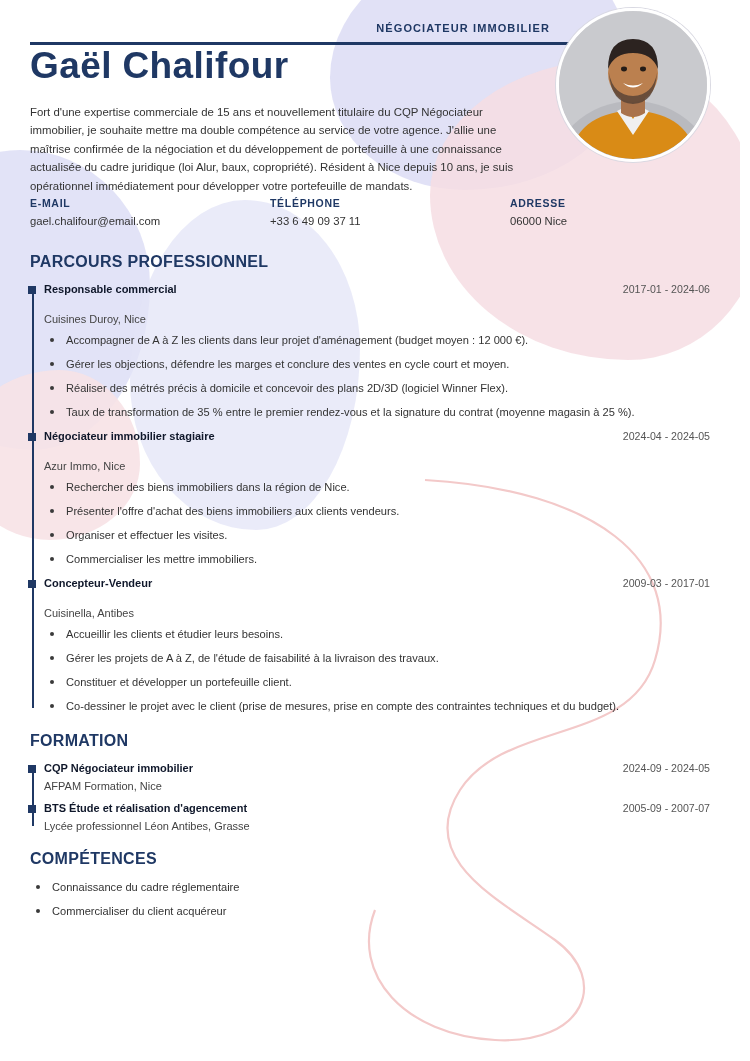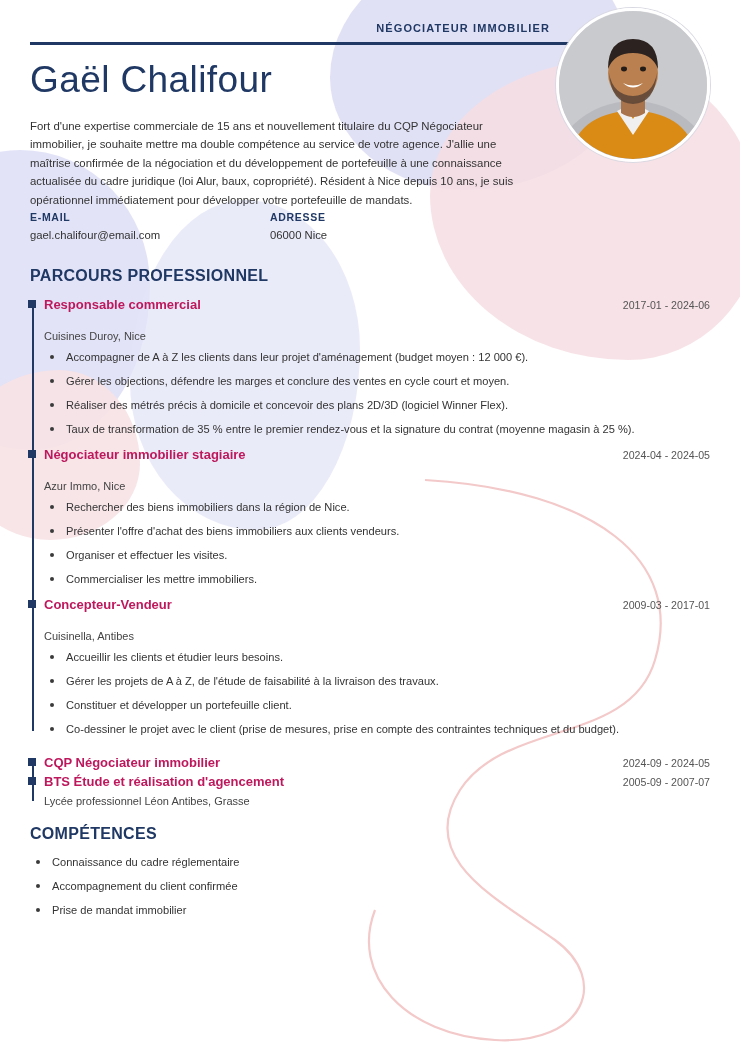--- a/index.html
+++ b/index.html
@@ -72,24 +72,23 @@
     font-size: 11px;
     letter-spacing: 1.1px;
     color: #1f3864;
     font-weight: 600;
     padding-right: 160px;
     padding-bottom: 8px;
   }
   .rule { height: 3px; background: #1f3864; width: 540px; }
   .name {
     font-size: 37px;
-    font-weight: normal;
+    font-weight: bold;
     color: #1f3864;
     letter-spacing: .4px;
-    margin-top: 14px;
     margin-bottom: 16px;
   }
   .photo {
     position: absolute;
     right: 0px; top: 8px;
     width: 154px; height: 154px;
     border-radius: 50%;
     border: 3px solid #ffffff;
     box-shadow: 0 0 0 1px #d9d9e2;
     overflow: hidden;
@@ -140,23 +139,23 @@
   }
   .entry { position: relative; margin-bottom: 6px; }
   .entry-head { display: flex; align-items: baseline; justify-content: space-between; }
   .entry-marker {
     position: absolute;
     left: -16px; top: 3px;
     width: 8px; height: 8px;
     background: #1f3864;
   }
   .entry-title {
-    font-size: 13px;
+    font-size: 11px;
     font-weight: bold;
-    color: #be185d;
+    color: #0f172a;
   }
   .entry-dates {
     font-size: 10.6px;
     color: #555555;
     white-space: nowrap;
   }
   .entry-org {
     font-size: 11px;
     color: #444444;
     margin-top: 18px;
@@ -236,20 +235,24 @@
       <div class="rule"></div>
       <h1 class="name">Gaël Chalifour</h1>
       <p class="summary">Fort d'une expertise commerciale de 15 ans et nouvellement titulaire du CQP Négociateur immobilier, je souhaite mettre ma double compétence au service de votre agence. J'allie une maîtrise confirmée de la négociation et du développement de portefeuille à une connaissance actualisée du cadre juridique (loi Alur, baux, copropriété). Résident à Nice depuis 10 ans, je suis opérationnel immédiatement pour développer votre portefeuille de mandats.</p>
     </div>
 
     <div class="contact">
       <div class="contact-col">
         <div class="contact-label">E-MAIL</div>
         <div class="contact-value">gael.chalifour@email.com</div>
       </div>
+      <div class="contact-col">
+        <div class="contact-label">TÉLÉPHONE</div>
+        <div class="contact-value">+33 6 49 09 37 11</div>
+      </div>
       <div class="contact-col addr">
         <div class="contact-label">ADRESSE</div>
         <div class="contact-value">06000 Nice</div>
       </div>
     </div>
 
     <div class="section">
       <h2 class="section-title">PARCOURS PROFESSIONNEL</h2>
 
       <div class="timeline">
@@ -296,45 +299,46 @@
             <li>Gérer les projets de A à Z, de l'étude de faisabilité à la livraison des travaux.</li>
             <li>Constituer et développer un portefeuille client.</li>
             <li>Co-dessiner le projet avec le client (prise de mesures, prise en compte des contraintes techniques et du budget).</li>
           </ul>
         </div>
 
       </div>
     </div>
 
     <div class="section edu">
+      <h2 class="section-title">FORMATION</h2>
       <div class="timeline">
 
         <div class="entry">
           <span class="entry-marker"></span>
           <div class="entry-head">
             <span class="entry-title">CQP Négociateur immobilier</span>
             <span class="entry-dates">2024-09 - 2024-05</span>
           </div>
+          <div class="entry-org">AFPAM Formation, Nice</div>
         </div>
 
         <div class="entry">
           <span class="entry-marker"></span>
           <div class="entry-head">
             <span class="entry-title">BTS Étude et réalisation d'agencement</span>
             <span class="entry-dates">2005-09 - 2007-07</span>
           </div>
           <div class="entry-org">Lycée professionnel Léon Antibes, Grasse</div>
         </div>
 
       </div>
     </div>
 
     <div class="section">
       <h2 class="section-title">COMPÉTENCES</h2>
       <ul class="bullets skills">
         <li>Connaissance du cadre réglementaire</li>
-        <li>Accompagnement du client confirmée</li>
-        <li>Prise de mandat immobilier</li>
+        <li>Commercialiser du client acquéreur</li>
       </ul>
     </div>
 
   </div>
 </div>
 
 </body></html>

